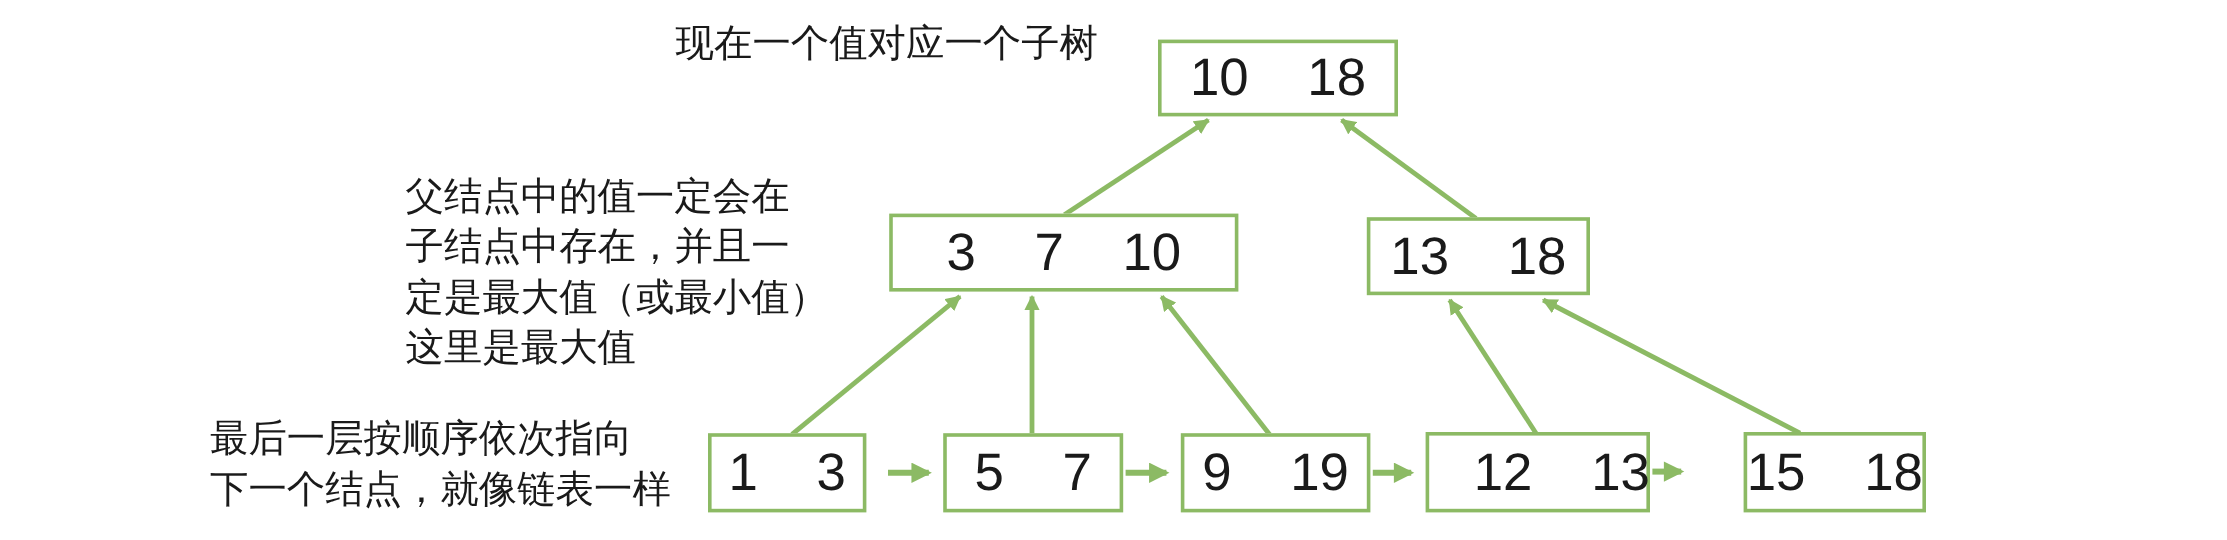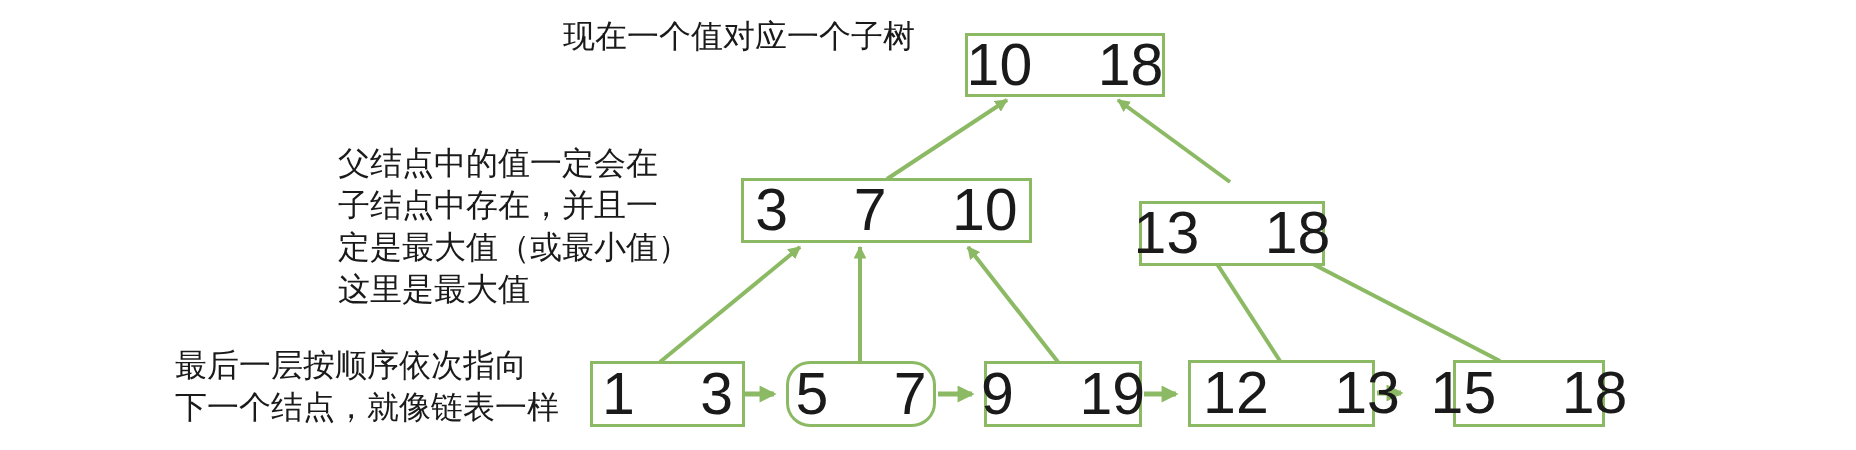--- a/index.html
+++ b/index.html
@@ -19,43 +19,43 @@
     z-index: 1;
   }
   .node {
     position: absolute;
     z-index: 2;
     background: #ffffff;
     border: 3px solid #8cba64;
     display: flex;
     align-items: center;
     justify-content: center;
-    font-size: 59px;
+    font-size: 44px;
     line-height: 1;
     white-space: pre;
     color: #1a1a1a;
     box-sizing: border-box;
   }
   .annotation {
     position: absolute;
     z-index: 2;
     font-size: 32px;
     line-height: 42px;
     white-space: pre-line;
     color: #1a1a1a;
   }
   .annotation.top-note    { left: 563px; top: 15px;  }
   .annotation.mid-note    { left: 338px; top: 142px; }
   .annotation.bottom-note { left: 175px; top: 344px; }
 
   .node.root   { left: 965px;  top: 33px;  width: 200px; height: 64px; }
   .node.n2a    { left: 741px;  top: 178px; width: 291px; height: 65px; text-align: center; }
-  .node.n2b    { left: 1139px; top: 181px; width: 186px; height: 65px; margin-top: 20px; }
-  .node.leaf1  { left: 590px;  top: 361px; width: 155px; height: 66px; }
-  .node.leaf2  { left: 786px;  top: 361px; width: 150px; height: 66px; border-radius: 24px; }
+  .node.n2b    { left: 1139px; top: 181px; width: 186px; height: 65px; }
+  .node.leaf1  { left: 590px;  top: 361px; width: 132px; height: 66px; }
+  .node.leaf2  { left: 786px;  top: 361px; width: 150px; height: 66px; }
   .node.leaf3  { left: 984px;  top: 361px; width: 158px; height: 66px; }
   .node.leaf4  { left: 1188px; top: 360px; width: 187px; height: 67px; padding-left: 40px; }
   .node.leaf5  { left: 1453px; top: 360px; width: 152px; height: 67px; }
 </style>
 </head>
 <body>
 
 <div class="canvas">
 
   <svg class="edges-layer" viewBox="0 0 1856 450" xmlns="http://www.w3.org/2000/svg" aria-hidden="true">

